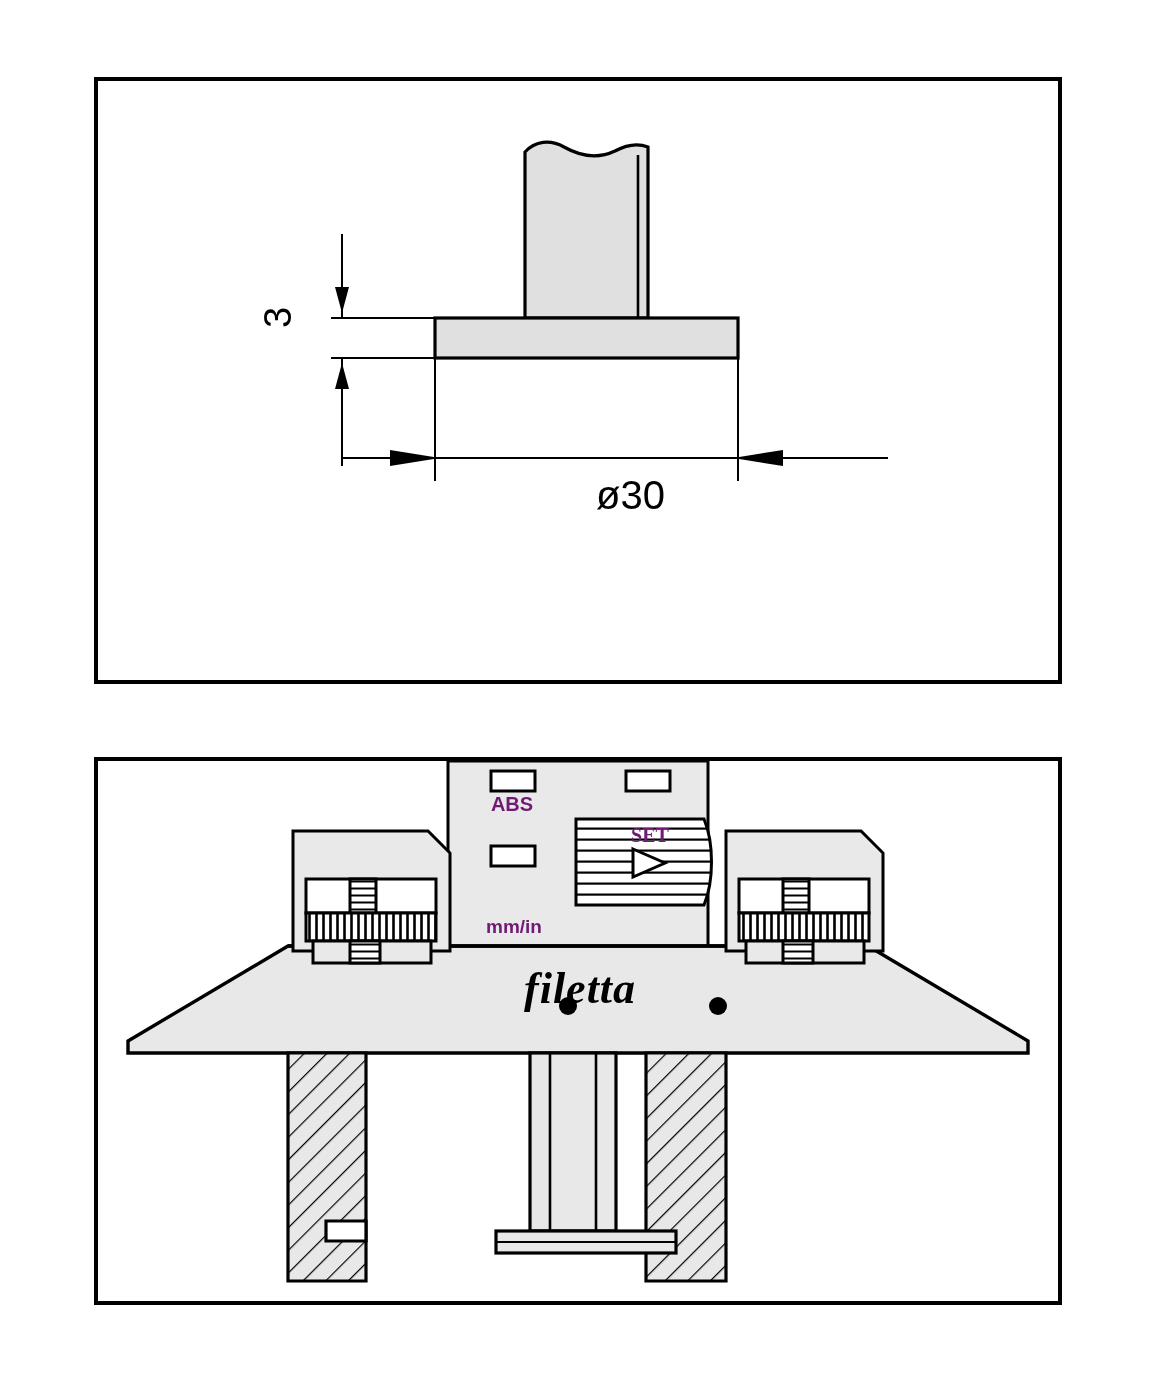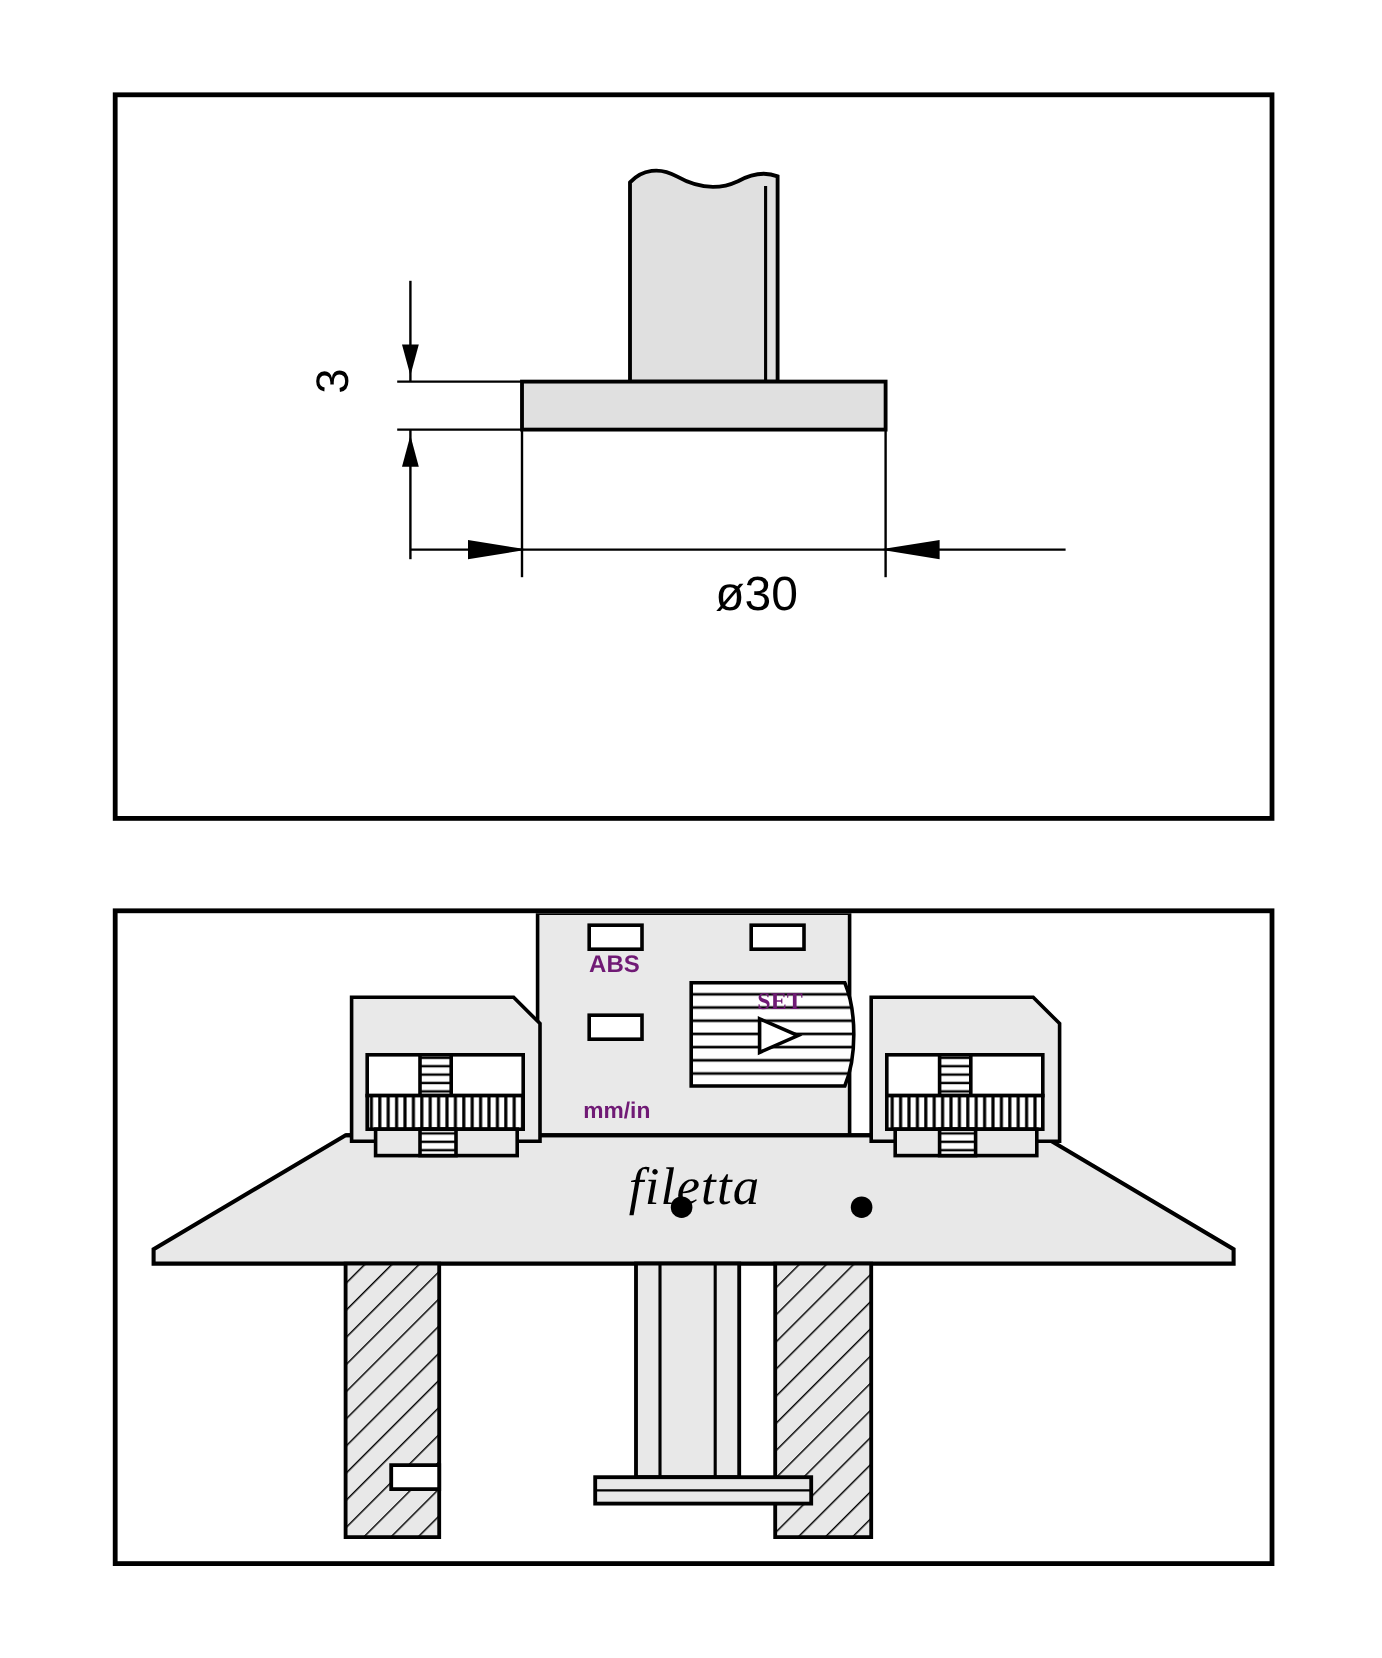--- a/index.html
+++ b/index.html
@@ -78,20 +78,21 @@
   #label-mmin { left: 483px; top: 868px; width: 62px; font-size: 19px; margin-top: 48px; }
   #brand-logo {
     position: absolute;
     left: 524px;
     top: 963px;
     font-family: "Liberation Serif", serif;
     font-style: italic;
     font-size: 44px;
     color: #000;
     letter-spacing: 1px;
+    font-weight: bold;
   }
 </style>
 </head>
 <body>
 
 <div class="page">
 
   <div class="panel" id="panel-top">
     <div class="svgwrap">
       <svg viewBox="0 0 960 599" width="960" height="599" xmlns="http://www.w3.org/2000/svg">

